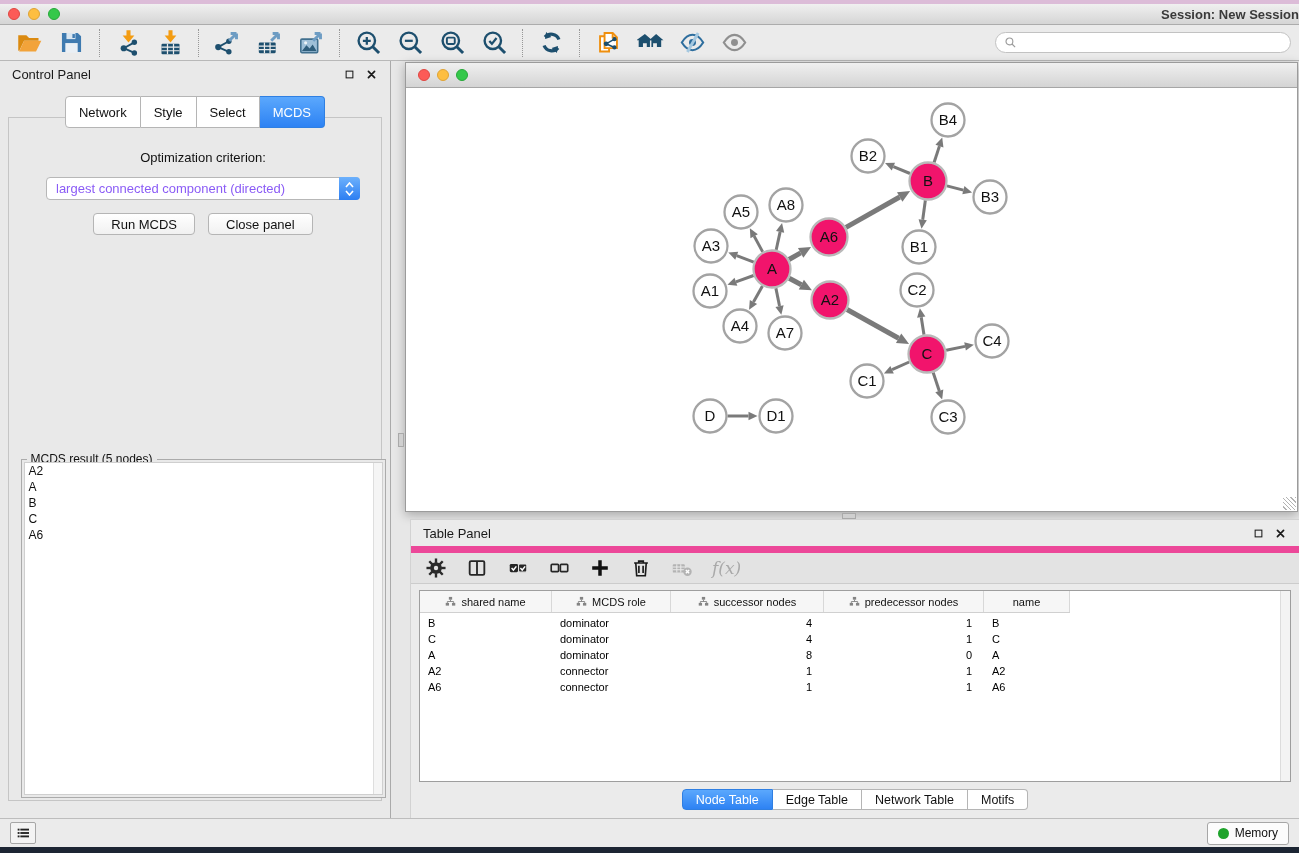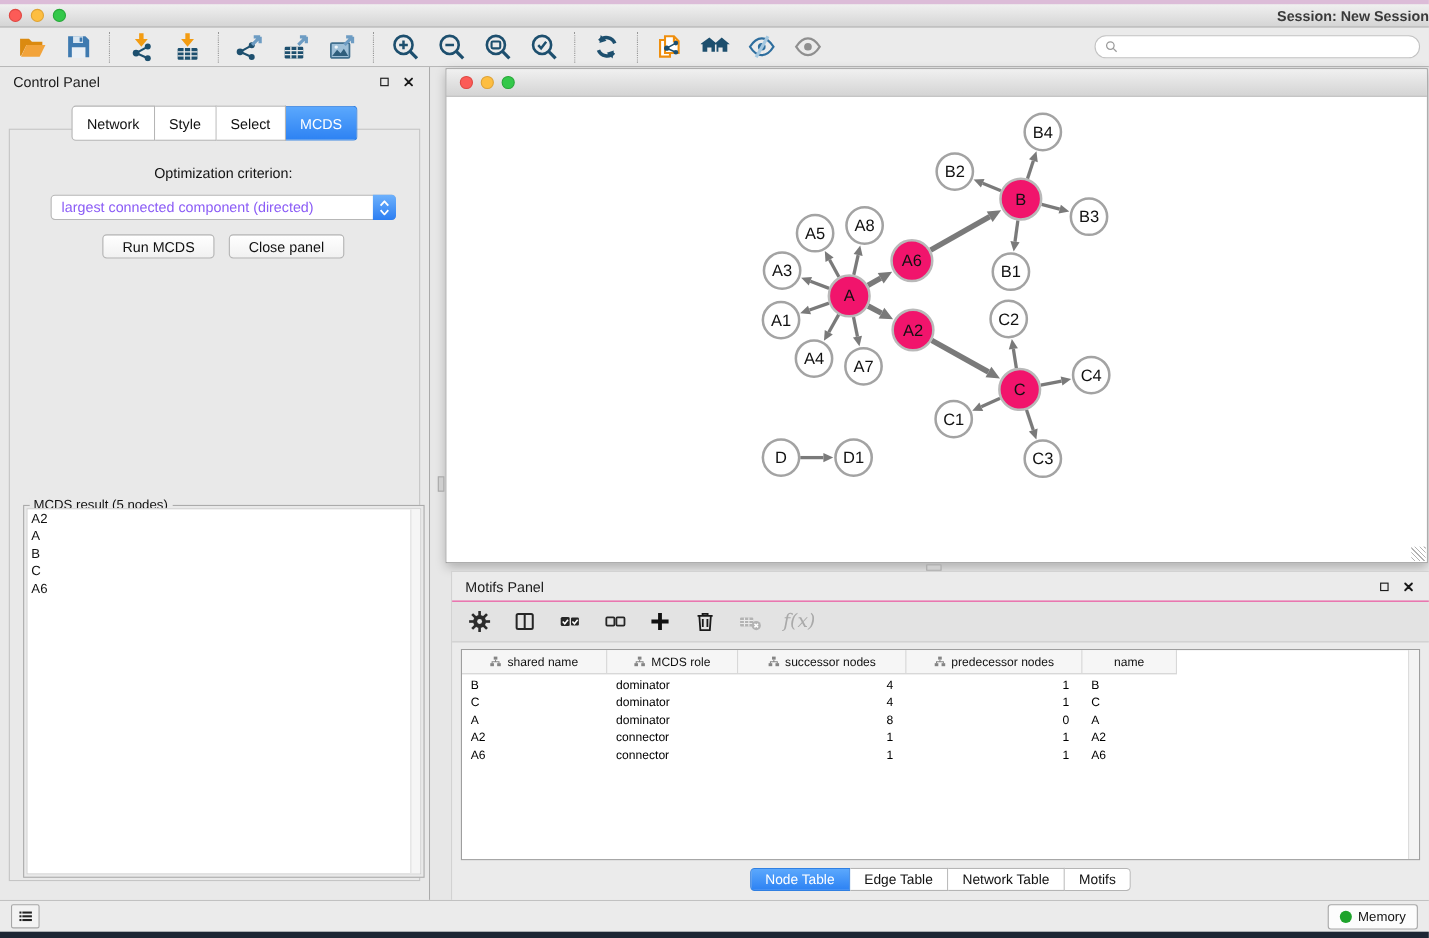--- a/index.html
+++ b/index.html
@@ -61,21 +61,21 @@
   .nw-titlebar .lights { margin-left:12px; gap:7px; }
   .nw-title { position:absolute; left:0; right:0; text-align:center; font-size:13px; color:#222; }
   .nw-canvas { flex:1; position:relative; background:#fff; }
   .nw-canvas svg { position:absolute; left:0; top:0; }
   .resize-grip { position:absolute; right:1px; bottom:1px; width:13px; height:13px; background:repeating-linear-gradient(45deg, transparent 0 2px, #b3b3b3 2px 3px); }
   .scroll-nub-left { position:absolute; left:7px; top:372px; width:6px; height:14px; background:#cfcfcf; border:1px solid #a9a9a9; }
   .scroll-nub-bottom { position:absolute; left:451px; top:452px; width:14px; height:6px; background:#cfcfcf; border:1px solid #a9a9a9; }
 
   
   .table-panel { position:absolute; left:19px; right:0; top:458px; bottom:0; background:#ebebeb; border-top:1px solid #d2d2d2; border-left:1px solid #d2d2d2; display:flex; flex-direction:column; }
-  .tp-toolbar { height:38px; background:#e3e3e3; border-top:1px solid #ec4899; border-bottom:1px solid #cccccc; display:flex; align-items:center; padding:0 14px; gap:19px; flex:none; }
+  .tp-toolbar { height:38px; background:#e3e3e3; border-top:7px solid #ec4899; border-bottom:1px solid #cccccc; display:flex; align-items:center; padding:0 14px; gap:19px; flex:none; }
   .tp-tool { background:none; border:none; display:flex; align-items:center; justify-content:center; }
   .tp-tool .icon svg { width:22px; height:22px; }
   .fx-label { font-family:"DejaVu Serif", serif; font-style:italic; font-size:17px; color:#a9a9a9; }
   .tp-table { margin:6px 8px 0 8px; flex:1; background:#fff; border:1px solid #9e9e9e; position:relative; overflow:hidden; font-size:11px; }
   .t-header { display:flex; height:22px; background:#f6f6f6; border-bottom:1px solid #d0d0d0; width:max-content; }
   .t-hcell { display:flex; align-items:center; justify-content:center; gap:5px; border-right:1px solid #d8d8d8; color:#111; }
   .t-hcell .icon svg { width:11px; height:11px; }
   .t-body { padding-top:2px; }
   .t-row { display:flex; height:16px; align-items:center; }
   .t-cell { white-space:nowrap; }
@@ -534,21 +534,21 @@
             </g>
           </svg>
         <div class="resize-grip"></div>
       </div>
     </div>
     <div class="scroll-nub-left"></div>
     <div class="scroll-nub-bottom"></div>
 
     <div class="table-panel">
       <div class="panel-head">
-        <span>Motifs Panel</span>
+        <span>Table Panel</span>
         <span class="panel-head-icons">
           <button class="mini-btn">
               <span class="icon">
                 <svg viewBox="0 0 18 18">
                   <rect x="3.5" y="3.5" width="11" height="11" fill="none" stroke="#1a1a1a" stroke-width="1.7"></rect>
                 </svg>
               </span>
             </button>
           <button class="mini-btn">
               <span class="icon">

